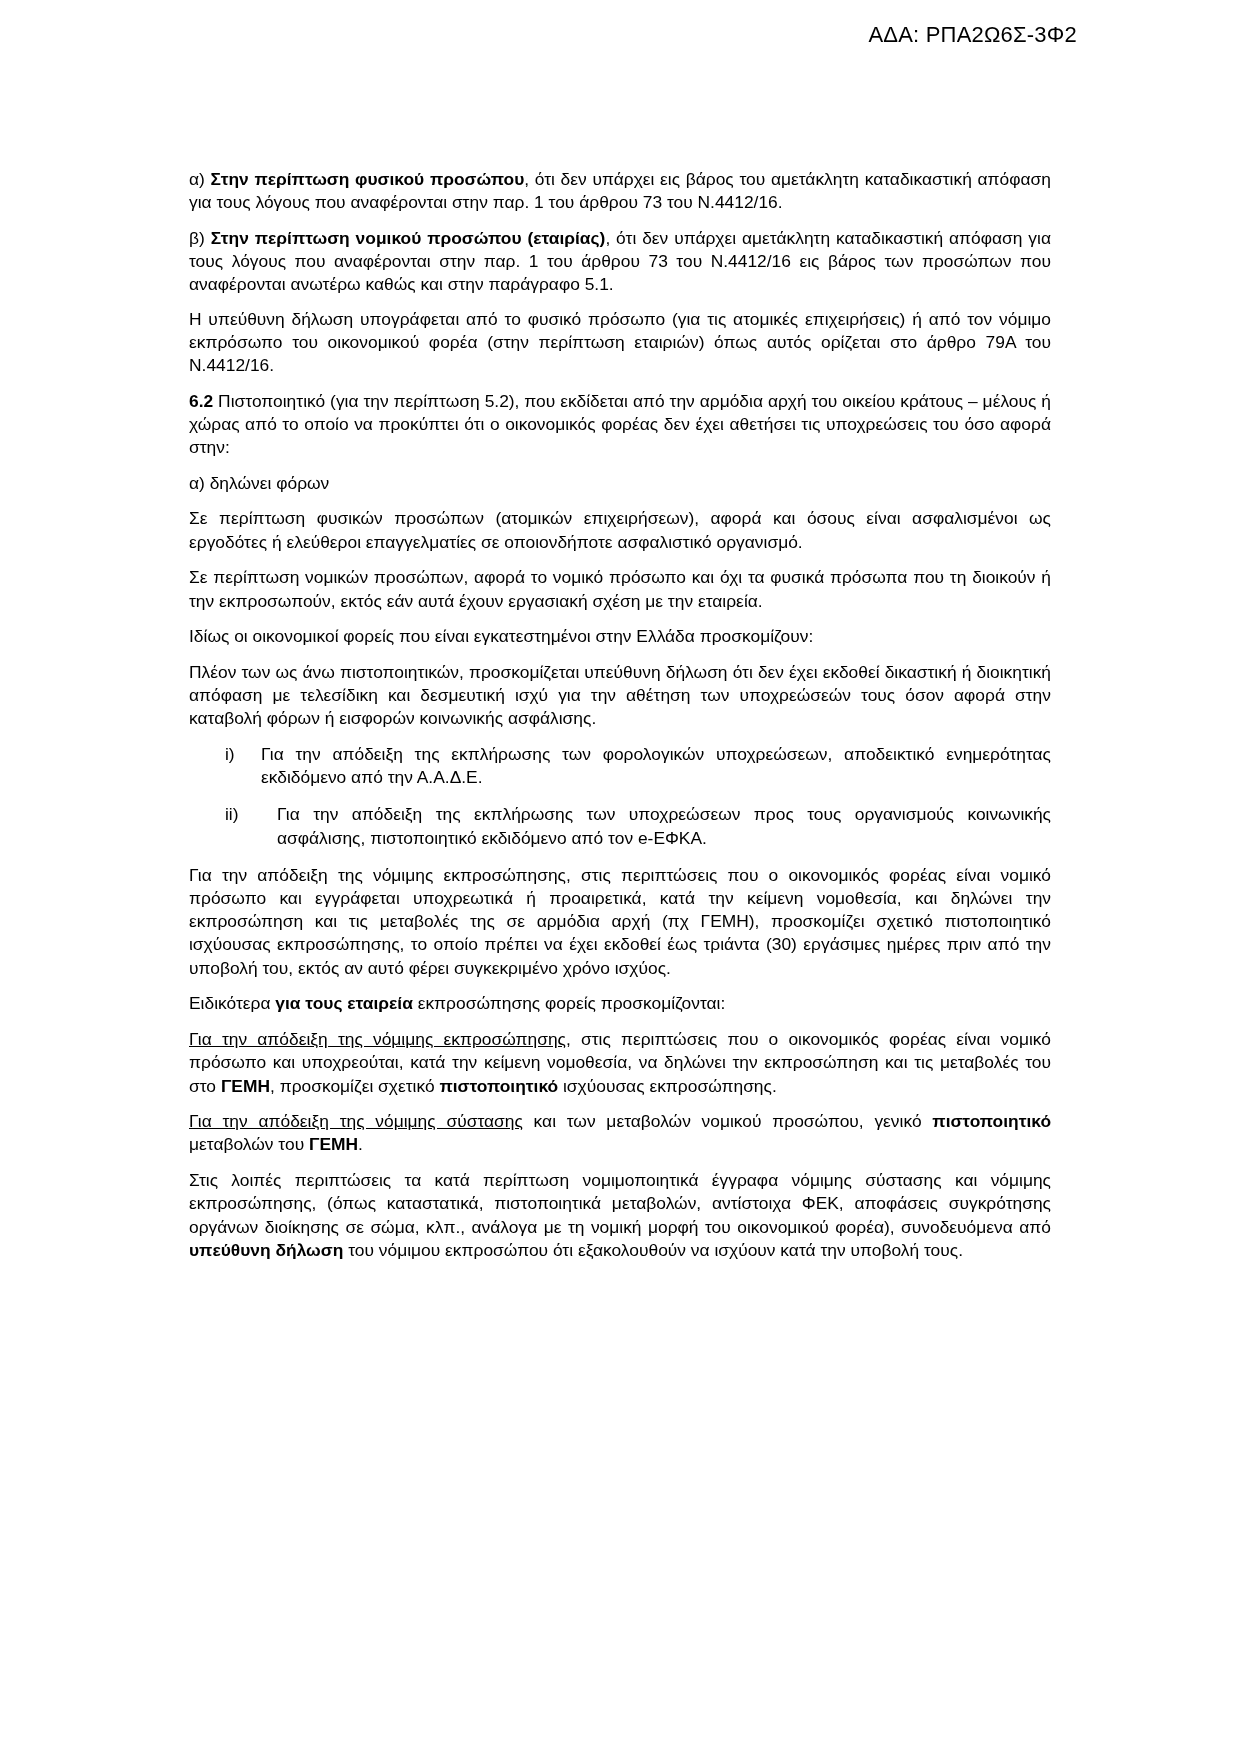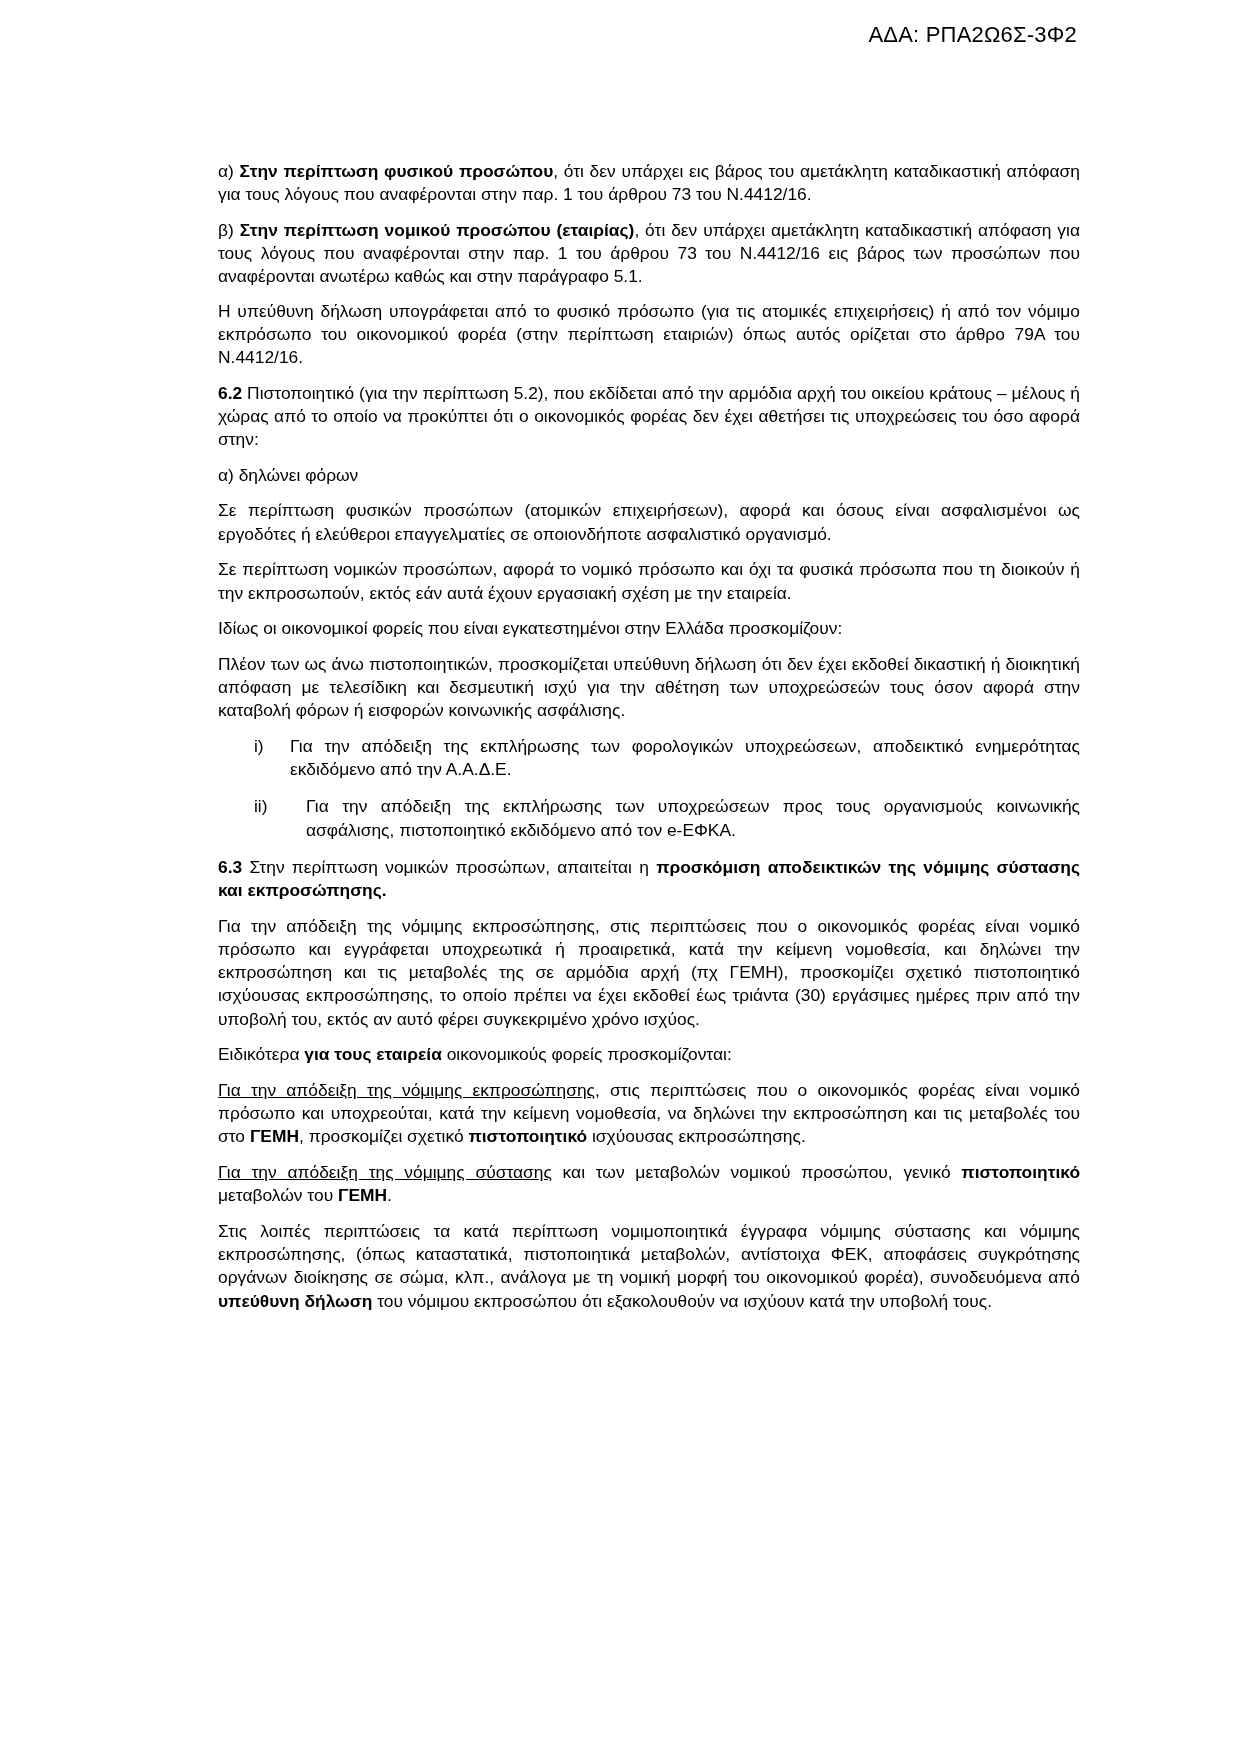--- a/index.html
+++ b/index.html
@@ -5,22 +5,22 @@
     html, body { margin: 0; padding: 0; background: #ffffff; }
     body {
       width: 1241px; height: 1755px; position: relative; overflow: hidden;
       font-family: "Liberation Sans", sans-serif; color: #000;
     }
     .ada {
       position: absolute; top: 22px; right: 164px;
       font-size: 22px; letter-spacing: 0.2px;
     }
     .content {
-      position: absolute; top: 160px; left: 189px; width: 862px;
-      font-size: 17.4px; line-height: 23.2px; margin-left: 29px;
+      position: absolute; top: 168px; left: 189px; width: 862px;
+      font-size: 17.4px; line-height: 23.2px;
     }
     p { margin: 0 0 12.5px 0; text-align: justify; }
     p.tight { margin-bottom: 11px; }
     b { font-weight: bold; }
     u { text-decoration: underline; }
     .li { display: flex; margin: 0 0 14px 0; }
     .li .num { flex: 0 0 auto; }
     .li .txt { flex: 1; text-align: justify; }
     .li1 { padding-left: 36px; }
     .li1 .num { width: 36px; }
@@ -49,24 +49,23 @@
 
   <div class="li li1">
     <span class="num">i)</span>
     <span class="txt">Για την απόδειξη της εκπλήρωσης των φορολογικών υποχρεώσεων, αποδεικτικό ενημερότητας εκδιδόμενο από την Α.Α.Δ.Ε.</span>
   </div>
   <div class="li li2">
     <span class="num">ii)</span>
     <span class="txt">Για την απόδειξη της εκπλήρωσης των υποχρεώσεων προς τους οργανισμούς κοινωνικής ασφάλισης, πιστοποιητικό εκδιδόμενο από τον e-ΕΦΚΑ.</span>
   </div>
 
-  <p><b>6.3</b><span> Στην περίπτωση νομικών προσώπων, απαιτείται η </span><b>προσκόμιση αποδεικτικών της νόμιμης σύστασης και εκπροσώπησης.</b></p>
 
   <p>Για την απόδειξη της νόμιμης εκπροσώπησης, στις περιπτώσεις που ο οικονομικός φορέας είναι νομικό πρόσωπο και εγγράφεται υποχρεωτικά ή προαιρετικά, κατά την κείμενη νομοθεσία, και δηλώνει την εκπροσώπηση και τις μεταβολές της σε αρμόδια αρχή (πχ ΓΕΜΗ), προσκομίζει σχετικό πιστοποιητικό ισχύουσας εκπροσώπησης, το οποίο πρέπει να έχει εκδοθεί έως τριάντα (30) εργάσιμες ημέρες πριν από την υποβολή του,  εκτός αν αυτό φέρει συγκεκριμένο χρόνο ισχύος.</p>
 
-  <p><span>Ειδικότερα </span><b>για τους εταιρεία</b><span> οικονομικούς φορείς προσκομίζονται:</span></p>
+  <p><span>Ειδικότερα </span><b>για τους εταιρεία</b><span> εκπροσώπησης φορείς προσκομίζονται:</span></p>
 
   <p><u>Για την απόδειξη της νόμιμης εκπροσώπησης</u><span>, στις περιπτώσεις που ο οικονομικός φορέας είναι νομικό πρόσωπο και υποχρεούται, κατά την κείμενη νομοθεσία, να δηλώνει την εκπροσώπηση και τις μεταβολές του στο </span><b>ΓΕΜΗ</b><span>, προσκομίζει σχετικό </span><b>πιστοποιητικό</b><span> ισχύουσας εκπροσώπησης.</span></p>
 
   <p><u>Για την απόδειξη της νόμιμης σύστασης</u><span> και των μεταβολών νομικού προσώπου, γενικό </span><b>πιστοποιητικό</b><span> μεταβολών του </span><b>ΓΕΜΗ</b><span>.</span></p>
 
   <p><span>Στις λοιπές περιπτώσεις τα κατά περίπτωση νομιμοποιητικά έγγραφα νόμιμης σύστασης και νόμιμης εκπροσώπησης, (όπως καταστατικά, πιστοποιητικά μεταβολών, αντίστοιχα ΦΕΚ, αποφάσεις συγκρότησης οργάνων διοίκησης σε σώμα, κλπ., ανάλογα με τη νομική μορφή του οικονομικού φορέα), συνοδευόμενα από </span><b>υπεύθυνη δήλωση</b><span> του νόμιμου εκπροσώπου ότι εξακολουθούν να ισχύουν κατά την υποβολή τους.</span></p>
 </div>
 
 </body></html>

